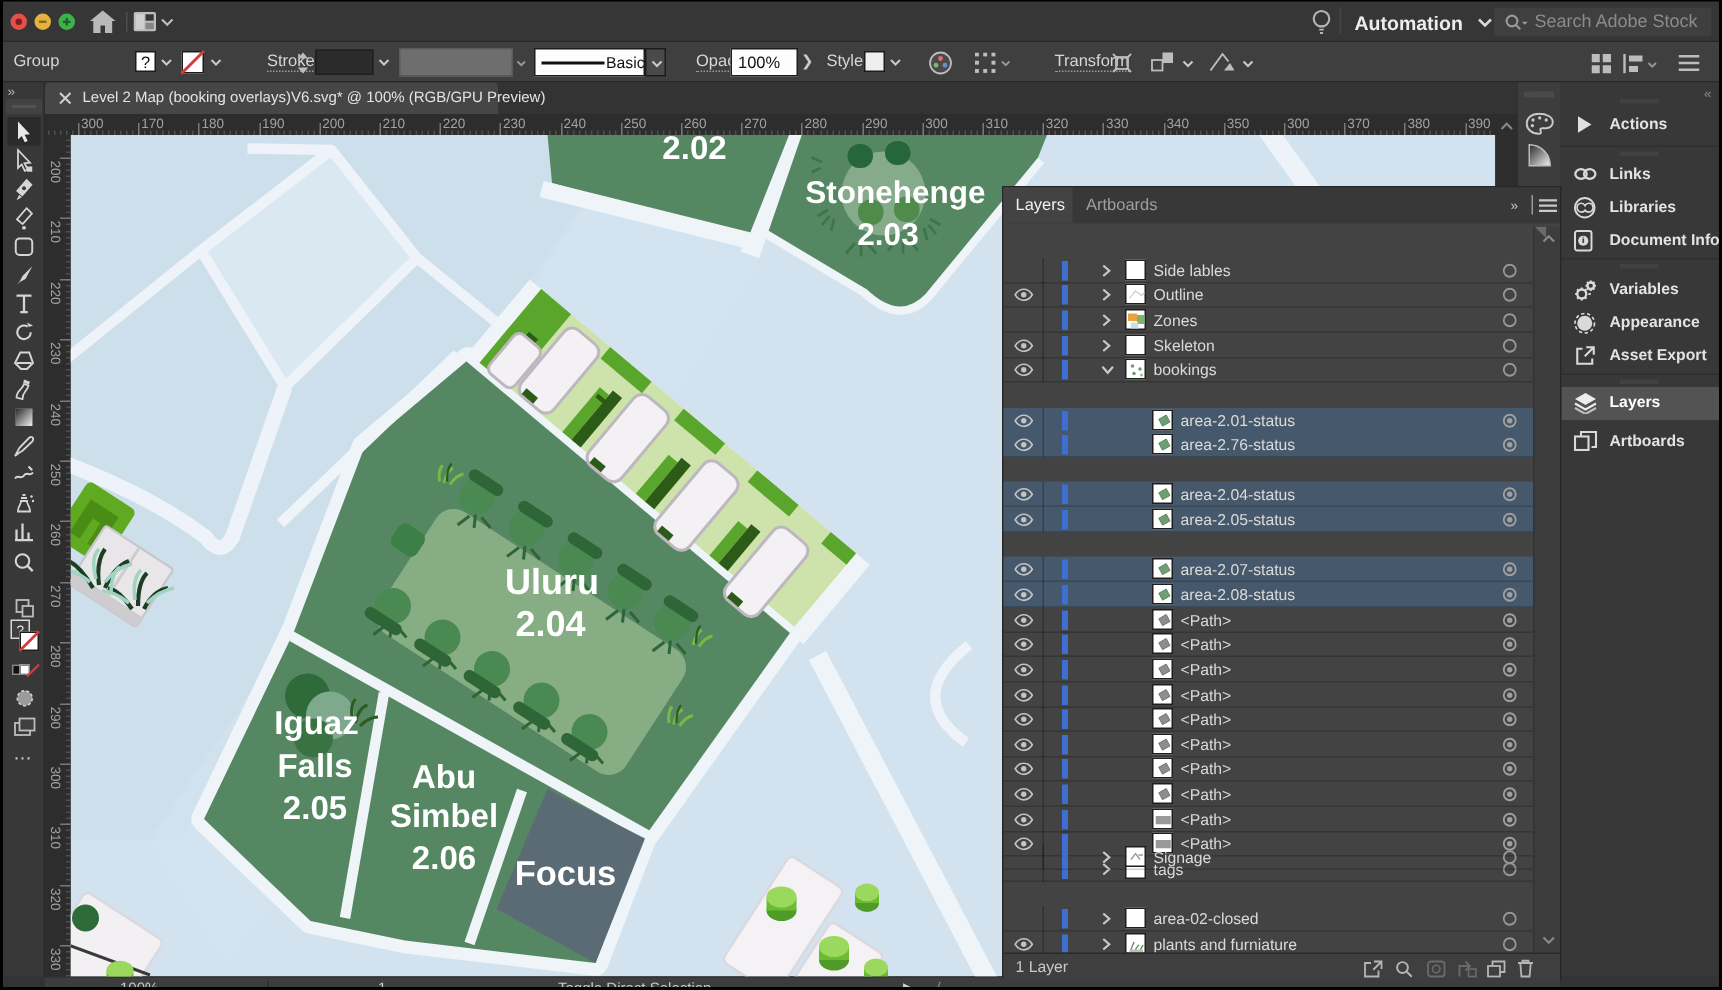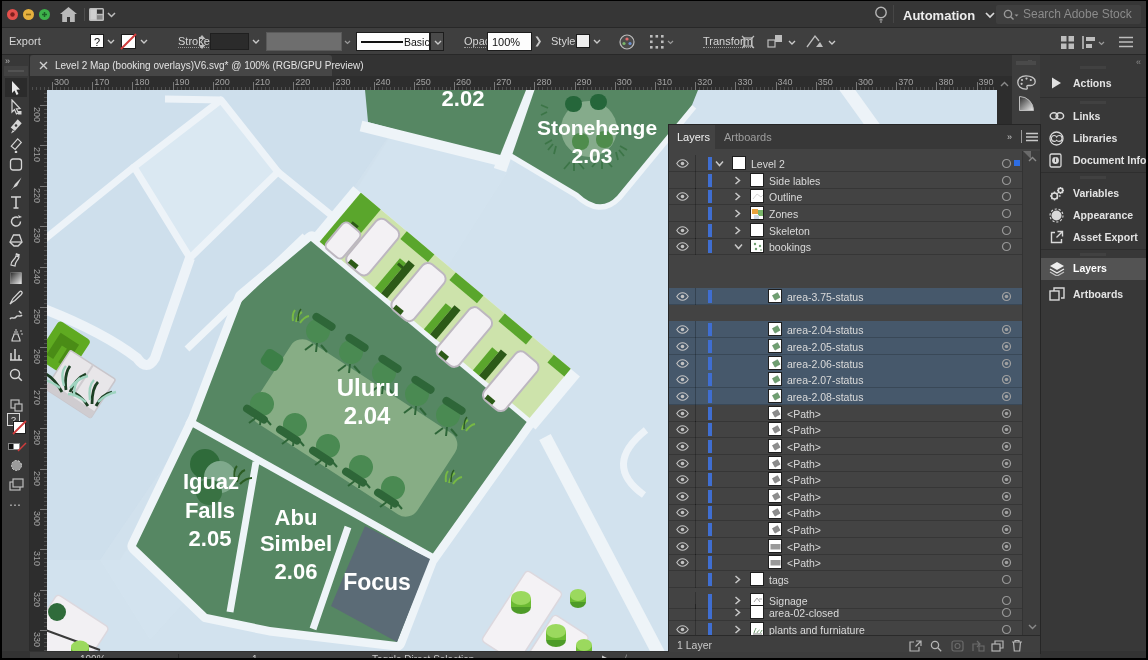--- a/index.html
+++ b/index.html
@@ -94,21 +94,21 @@
     <div id="searchbox">
       <svg class="abs" style="left:7px;top:3.5px" width="17" height="12" viewBox="0 0 17 12">
         <circle cx="5" cy="5" r="3.6" fill="none" stroke="#9a9a9a" stroke-width="1.4"></circle>
         <path d="M7.7 7.7L10.5 10.5" stroke="#9a9a9a" stroke-width="1.4"></path>
         <path d="M11.5 5.5l2 2 2-2z" fill="#9a9a9a"></path>
       </svg>
       <span style="margin-left:27px">Search Adobe Stock</span>
     </div>
   </div>
   <div class="abs" id="controlbar">
-    <div class="cb-label" style="left:9px">Export</div>
+    <div class="cb-label" style="left:9px">Group</div>
     <div class="abs" style="left:90px;top:6px;width:14px;height:14px;background:#fff;border:1px solid #1c1c1c;color:#111;font-size:11px;text-align:center;line-height:14px">?</div>
     <svg class="abs" style="left:107px;top:11px" width="8" height="6">
         <path d="M1 1l3 3 3-3" stroke="#c9c9c9" stroke-width="1.4" fill="none"></path>
       </svg>
     <div class="abs" style="left:121px;top:6px;width:15px;height:15px;background:#fff;border:1px solid #1c1c1c"></div>
     <svg class="abs" style="left:120px;top:5px" width="18" height="18">
         <path d="M1 16L16 1" stroke="#d03b3b" stroke-width="2"></path>
       </svg>
     <svg class="abs" style="left:140px;top:11px" width="8" height="6">
         <path d="M1 1l3 3 3-3" stroke="#c9c9c9" stroke-width="1.4" fill="none"></path>
@@ -1106,38 +1106,20 @@
       <div class="abs" style="left:0;top:0;width:46px;height:24px;background:#434343"></div>
       <div class="lp-tab" style="left:8px;color:#f0f0f0">Layers</div>
       <div class="lp-tab" style="left:55px;color:#9f9f9f">Artboards</div>
       <div class="abs" style="left:338px;top:7px;color:#c9c9c9;font-size:9px;letter-spacing:-1px">»</div>
       <div class="abs" style="left:352px;top:5px;width:1px;height:13px;background:#9a9a9a"></div>
       <svg class="abs" style="left:357px;top:7px" width="12" height="10">
           <path d="M0 1.5h12M0 5h12M0 8.5h12" stroke="#c9c9c9" stroke-width="1.5"></path>
         </svg>
     </div>
     <div id="lp-rows">
-<div class="lrow" style="top:0.0px;">
-          <div class="abs" style="left:0;bottom:0;width:353px;height:1px;background:rgba(0,0,0,0.18)"></div>
-          <div class="abs" style="left:26px;top:0;width:1px;height:17px;background:rgba(0,0,0,0.25)"></div>
-          <svg class="eye" width="13" height="9" viewBox="0 0 13 9">
-            <path d="M.8 4.5C2.3 2 4.2.8 6.5.8S10.7 2 12.2 4.5C10.7 7 8.8 8.2 6.5 8.2S2.3 7 .8 4.5z" fill="none" stroke="#c3c3c3" stroke-width="1.1"></path>
-            <circle cx="6.5" cy="4.5" r="1.8" fill="#c3c3c3"></circle>
-          </svg>
-          <div class="abs" style="left:39px;top:2px;width:4px;height:13px;background:#3f6ed1"></div>
-          <svg class="abs" style="left:46px;top:5px" width="9" height="7">
-            <path d="M1 1.5l3.5 4L8 1.5" stroke="#c8c8c8" stroke-width="1.5" fill="none"></path>
-          </svg>
-          <div class="thumb" style="left:63px"><svg width="14" height="14" viewBox="0 0 14 14"></svg></div>
-          <div class="nm" style="left:82px">Level 2</div>
-          <svg class="abs" style="left:332px;top:3px" width="11" height="11">
-            <circle cx="5.5" cy="5.5" r="4" fill="none" stroke="#979797" stroke-width="1.2"></circle>
-          </svg>
-          <div class="abs" style="left:345px;top:5px;width:6px;height:6px;background:#2e6de2"></div>
-        </div>
 <div class="lrow" style="top:16.6px;">
           <div class="abs" style="left:0;bottom:0;width:353px;height:1px;background:rgba(0,0,0,0.18)"></div>
           <div class="abs" style="left:26px;top:0;width:1px;height:17px;background:rgba(0,0,0,0.25)"></div>
           <div class="abs" style="left:39px;top:2px;width:4px;height:13px;background:#3f6ed1"></div>
           <svg class="abs" style="left:65px;top:4px" width="7" height="9">
             <path d="M1.5 1l4 3.5-4 3.5" stroke="#c8c8c8" stroke-width="1.5" fill="none"></path>
           </svg>
           <div class="thumb" style="left:81px"><svg width="14" height="14" viewBox="0 0 14 14"></svg></div>
           <div class="nm" style="left:100px">Side lables</div>
           <svg class="abs" style="left:332px;top:3px" width="11" height="11">
@@ -1212,83 +1194,83 @@
               <circle cx="4" cy="4" r="1.2" fill="#6f9f70"></circle>
               <circle cx="9" cy="6" r="1.2" fill="#6f9f70"></circle>
               <circle cx="5" cy="9" r="1.2" fill="#6f9f70"></circle>
               <circle cx="10" cy="10" r="1" fill="#9db99d"></circle>
             </svg></div>
           <div class="nm" style="left:100px">bookings</div>
           <svg class="abs" style="left:332px;top:3px" width="11" height="11">
             <circle cx="5.5" cy="5.5" r="4" fill="none" stroke="#979797" stroke-width="1.2"></circle>
           </svg>
         </div>
-<div class="lrow" style="top:133.1px;background:#46586b;">
+<div class="lrow" style="top:116.5px;background:#46586b;">
           <div class="abs" style="left:0;bottom:0;width:353px;height:1px;background:rgba(0,0,0,0.18)"></div>
           <div class="abs" style="left:26px;top:0;width:1px;height:17px;background:rgba(0,0,0,0.25)"></div>
           <svg class="eye" width="13" height="9" viewBox="0 0 13 9">
             <path d="M.8 4.5C2.3 2 4.2.8 6.5.8S10.7 2 12.2 4.5C10.7 7 8.8 8.2 6.5 8.2S2.3 7 .8 4.5z" fill="none" stroke="#c3c3c3" stroke-width="1.1"></path>
             <circle cx="6.5" cy="4.5" r="1.8" fill="#c3c3c3"></circle>
           </svg>
           <div class="abs" style="left:39px;top:2px;width:4px;height:13px;background:#3f6ed1"></div>
           <div class="thumb" style="left:99px"><svg width="14" height="14" viewBox="0 0 14 14">
               <path d="M3.5 5.5l5-2.8 2.5 4.6-5 2.8z" fill="#6f9f70" stroke="#55855a" stroke-width=".6"></path>
             </svg></div>
-          <div class="nm" style="left:118px">area-3.75-status</div>
+          <div class="nm" style="left:118px">area-2.01-status</div>
           <svg class="abs" style="left:332px;top:3px" width="11" height="11">
             <circle cx="5.5" cy="5.5" r="4" fill="none" stroke="#a0a0a0" stroke-width="1.2"></circle>
             <circle cx="5.5" cy="5.5" r="1.8" fill="#a0a0a0"></circle>
           </svg>
         </div>
-<div class="lrow" style="top:166.4px;background:#46586b;">
+<div class="lrow" style="top:133.1px;background:#46586b;">
           <div class="abs" style="left:0;bottom:0;width:353px;height:1px;background:rgba(0,0,0,0.18)"></div>
           <div class="abs" style="left:26px;top:0;width:1px;height:17px;background:rgba(0,0,0,0.25)"></div>
           <svg class="eye" width="13" height="9" viewBox="0 0 13 9">
             <path d="M.8 4.5C2.3 2 4.2.8 6.5.8S10.7 2 12.2 4.5C10.7 7 8.8 8.2 6.5 8.2S2.3 7 .8 4.5z" fill="none" stroke="#c3c3c3" stroke-width="1.1"></path>
             <circle cx="6.5" cy="4.5" r="1.8" fill="#c3c3c3"></circle>
           </svg>
           <div class="abs" style="left:39px;top:2px;width:4px;height:13px;background:#3f6ed1"></div>
           <div class="thumb" style="left:99px"><svg width="14" height="14" viewBox="0 0 14 14">
               <path d="M3.5 5.5l5-2.8 2.5 4.6-5 2.8z" fill="#6f9f70" stroke="#55855a" stroke-width=".6"></path>
             </svg></div>
-          <div class="nm" style="left:118px">area-2.04-status</div>
+          <div class="nm" style="left:118px">area-2.76-status</div>
           <svg class="abs" style="left:332px;top:3px" width="11" height="11">
             <circle cx="5.5" cy="5.5" r="4" fill="none" stroke="#a0a0a0" stroke-width="1.2"></circle>
             <circle cx="5.5" cy="5.5" r="1.8" fill="#a0a0a0"></circle>
           </svg>
         </div>
-<div class="lrow" style="top:183.0px;background:#46586b;">
+<div class="lrow" style="top:166.4px;background:#46586b;">
           <div class="abs" style="left:0;bottom:0;width:353px;height:1px;background:rgba(0,0,0,0.18)"></div>
           <div class="abs" style="left:26px;top:0;width:1px;height:17px;background:rgba(0,0,0,0.25)"></div>
           <svg class="eye" width="13" height="9" viewBox="0 0 13 9">
             <path d="M.8 4.5C2.3 2 4.2.8 6.5.8S10.7 2 12.2 4.5C10.7 7 8.8 8.2 6.5 8.2S2.3 7 .8 4.5z" fill="none" stroke="#c3c3c3" stroke-width="1.1"></path>
             <circle cx="6.5" cy="4.5" r="1.8" fill="#c3c3c3"></circle>
           </svg>
           <div class="abs" style="left:39px;top:2px;width:4px;height:13px;background:#3f6ed1"></div>
           <div class="thumb" style="left:99px"><svg width="14" height="14" viewBox="0 0 14 14">
               <path d="M3.5 5.5l5-2.8 2.5 4.6-5 2.8z" fill="#6f9f70" stroke="#55855a" stroke-width=".6"></path>
             </svg></div>
-          <div class="nm" style="left:118px">area-2.05-status</div>
+          <div class="nm" style="left:118px">area-2.04-status</div>
           <svg class="abs" style="left:332px;top:3px" width="11" height="11">
             <circle cx="5.5" cy="5.5" r="4" fill="none" stroke="#a0a0a0" stroke-width="1.2"></circle>
             <circle cx="5.5" cy="5.5" r="1.8" fill="#a0a0a0"></circle>
           </svg>
         </div>
-<div class="lrow" style="top:199.7px;background:#46586b;">
+<div class="lrow" style="top:183.0px;background:#46586b;">
           <div class="abs" style="left:0;bottom:0;width:353px;height:1px;background:rgba(0,0,0,0.18)"></div>
           <div class="abs" style="left:26px;top:0;width:1px;height:17px;background:rgba(0,0,0,0.25)"></div>
           <svg class="eye" width="13" height="9" viewBox="0 0 13 9">
             <path d="M.8 4.5C2.3 2 4.2.8 6.5.8S10.7 2 12.2 4.5C10.7 7 8.8 8.2 6.5 8.2S2.3 7 .8 4.5z" fill="none" stroke="#c3c3c3" stroke-width="1.1"></path>
             <circle cx="6.5" cy="4.5" r="1.8" fill="#c3c3c3"></circle>
           </svg>
           <div class="abs" style="left:39px;top:2px;width:4px;height:13px;background:#3f6ed1"></div>
           <div class="thumb" style="left:99px"><svg width="14" height="14" viewBox="0 0 14 14">
               <path d="M3.5 5.5l5-2.8 2.5 4.6-5 2.8z" fill="#6f9f70" stroke="#55855a" stroke-width=".6"></path>
             </svg></div>
-          <div class="nm" style="left:118px">area-2.06-status</div>
+          <div class="nm" style="left:118px">area-2.05-status</div>
           <svg class="abs" style="left:332px;top:3px" width="11" height="11">
             <circle cx="5.5" cy="5.5" r="4" fill="none" stroke="#a0a0a0" stroke-width="1.2"></circle>
             <circle cx="5.5" cy="5.5" r="1.8" fill="#a0a0a0"></circle>
           </svg>
         </div>
 <div class="lrow" style="top:216.3px;background:#46586b;">
           <div class="abs" style="left:0;bottom:0;width:353px;height:1px;background:rgba(0,0,0,0.18)"></div>
           <div class="abs" style="left:26px;top:0;width:1px;height:17px;background:rgba(0,0,0,0.25)"></div>
           <svg class="eye" width="13" height="9" viewBox="0 0 13 9">
             <path d="M.8 4.5C2.3 2 4.2.8 6.5.8S10.7 2 12.2 4.5C10.7 7 8.8 8.2 6.5 8.2S2.3 7 .8 4.5z" fill="none" stroke="#c3c3c3" stroke-width="1.1"></path>
@@ -1497,21 +1479,21 @@
           <div class="abs" style="left:39px;top:2px;width:4px;height:13px;background:#3f6ed1"></div>
           <svg class="abs" style="left:65px;top:4px" width="7" height="9">
             <path d="M1.5 1l4 3.5-4 3.5" stroke="#c8c8c8" stroke-width="1.5" fill="none"></path>
           </svg>
           <div class="thumb" style="left:81px"><svg width="14" height="14" viewBox="0 0 14 14"></svg></div>
           <div class="nm" style="left:100px">tags</div>
           <svg class="abs" style="left:332px;top:3px" width="11" height="11">
             <circle cx="5.5" cy="5.5" r="4" fill="none" stroke="#979797" stroke-width="1.2"></circle>
           </svg>
         </div>
-<div class="lrow" style="top:437px;">
+<div class="lrow" style="top:408px;">
           <div class="abs" style="left:0;bottom:0;width:353px;height:1px;background:rgba(0,0,0,0.18)"></div>
           <div class="abs" style="left:26px;top:0;width:1px;height:17px;background:rgba(0,0,0,0.25)"></div>
           <div class="abs" style="left:39px;top:2px;width:4px;height:13px;background:#3f6ed1"></div>
           <svg class="abs" style="left:65px;top:4px" width="7" height="9">
             <path d="M1.5 1l4 3.5-4 3.5" stroke="#c8c8c8" stroke-width="1.5" fill="none"></path>
           </svg>
           <div class="thumb" style="left:81px"><svg width="14" height="14" viewBox="0 0 14 14">
               <path d="M3 8l3-4 3 4M8 5h3" fill="none" stroke="#9a9a9a" stroke-width=".9"></path>
             </svg></div>
           <div class="nm" style="left:100px">Signage</div>

